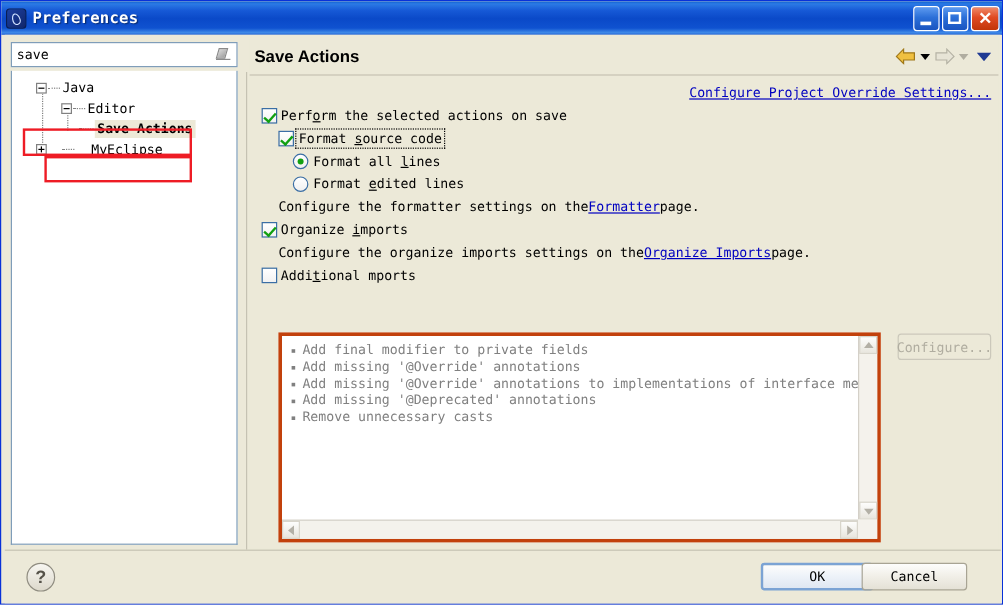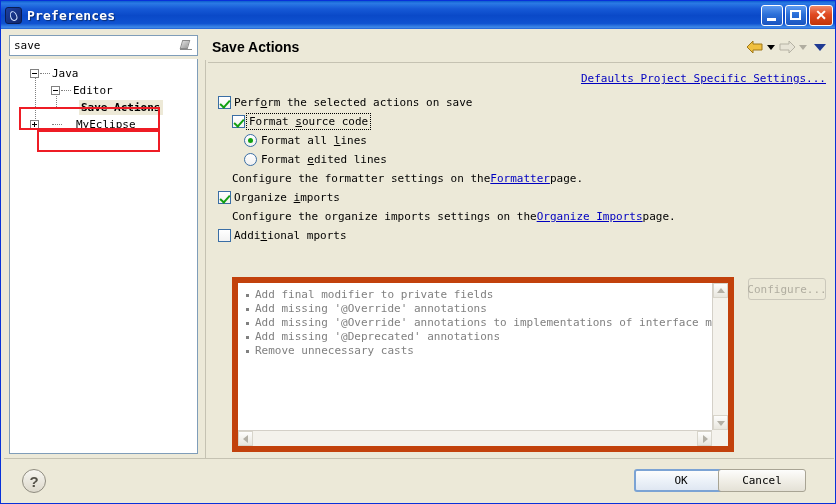--- a/index.html
+++ b/index.html
@@ -301,21 +301,21 @@
 
   .content {
     position: relative;
     padding: 0 6px 0 10px;
     font-family: "DejaVu Sans Mono", monospace;
     font-size: 11px;
     color: #000000;
   }
   .row {
     display: flex;
-    align-items: flex-end;
+    align-items: flex-start;
     height: 19px;
     white-space: nowrap;
   }
   .row.indent1 { padding-left: 14px; }
   .row.indent2 { padding-left: 26px; }
 
   .cb {
     width: 13px; height: 13px;
     border: 1px solid #3a6ea5;
     background: linear-gradient(180deg,#ffffff 0%, #f2f2f2 100%);
@@ -368,21 +368,21 @@
     box-sizing: border-box;
     pointer-events: none;
   }
 
   
   .listbox {
     position: absolute;
     left: 24px; top: 245px;
     width: 502px; height: 175px;
     background: #ffffff;
-    border: 6px solid #c2410c;
+    border: 3px solid #c2410c;
     box-sizing: border-box;
   }
   .list-items {
     position: absolute;
     left: 0; top: 0;
     right: 16px; bottom: 16px;
     padding: 5px 0 0 6px;
     overflow: hidden;
     font-family: "DejaVu Sans Mono", monospace;
     font-size: 11px;
@@ -611,21 +611,21 @@
           <div class="chev"></div>
           <svg class="arrow-fwd" viewBox="0 0 18 14">
             <path d="M11 1 L17 7 L11 13 L11 10 L2 10 L2 4 L11 4 Z" fill="#e7e4d6" stroke="#b5b2a4" stroke-width="1"></path>
           </svg>
           <div class="chev gray"></div>
           <div class="chev blue"></div>
         </div>
       </div>
 
       <div class="link-row">
-        <span class="link">Defaults Project Specific Settings...</span>
+        <span class="link">Configure Project Override Settings...</span>
       </div>
 
       <div class="content">
 
         <div class="row" style="margin-top:4px;">
           <div class="cb checked"></div>
           <span><span>Perf</span><span class="mnemonic">o</span><span>rm the selected actions on save</span></span>
         </div>
 
         <div class="row indent1">

